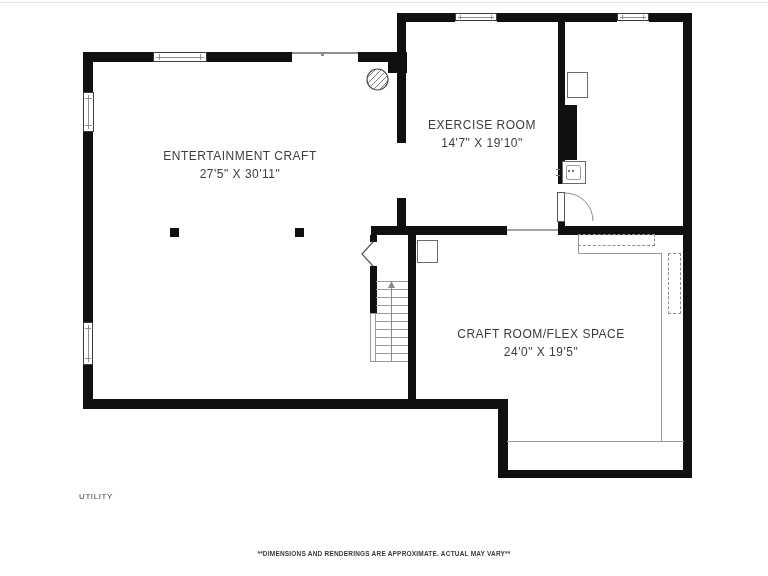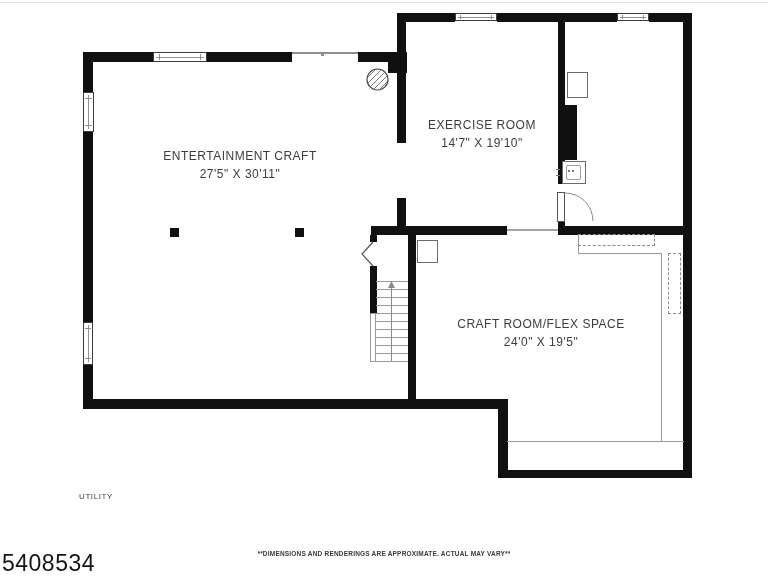--- a/index.html
+++ b/index.html
@@ -159,22 +159,21 @@
   </svg>
 
   <div class="room-label" style="left:130px;top:152px;width:220px;">
     <div class="name">ENTERTAINMENT CRAFT</div>
     <div class="dims">27'5" X 30'11"</div>
   </div>
   <div class="room-label" style="left:402px;top:121px;width:160px;">
     <div class="name">EXERCISE ROOM</div>
     <div class="dims">14'7" X 19'10"</div>
   </div>
-  <div class="room-label" style="left:441px;top:320px;width:200px;">
+  <div class="room-label" style="left:441px;top:330px;width:200px;">
     <div class="name">CRAFT ROOM/FLEX SPACE</div>
     <div class="dims">24'0" X 19'5"</div>
   </div>
 
   <div class="plan-title" style="left:79px;top:492px;">UTILITY</div>
-  <div class="mls" style="left:2px;top:551px;">5408534</div>
   <div class="disclaimer" style="top:550px;">**DIMENSIONS AND RENDERINGS ARE APPROXIMATE. ACTUAL MAY VARY**</div>
 
 </div>
 
 </body></html>

